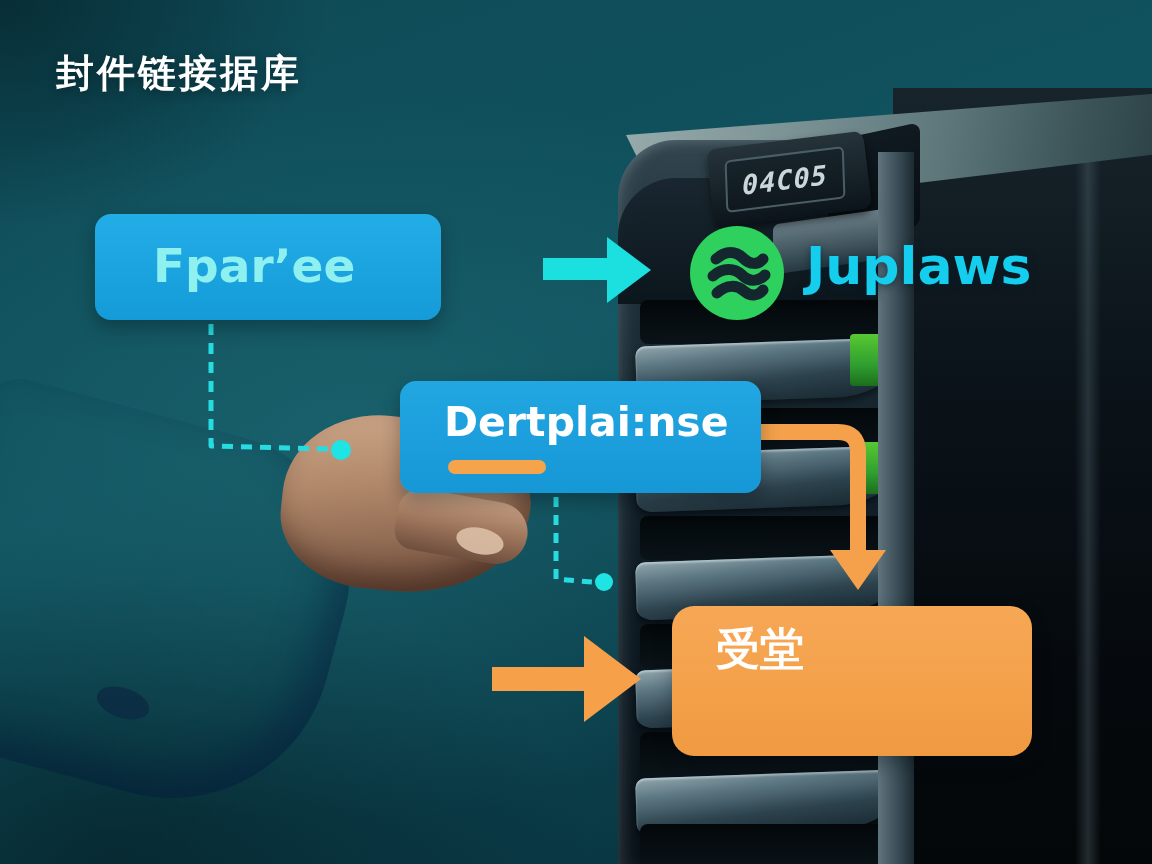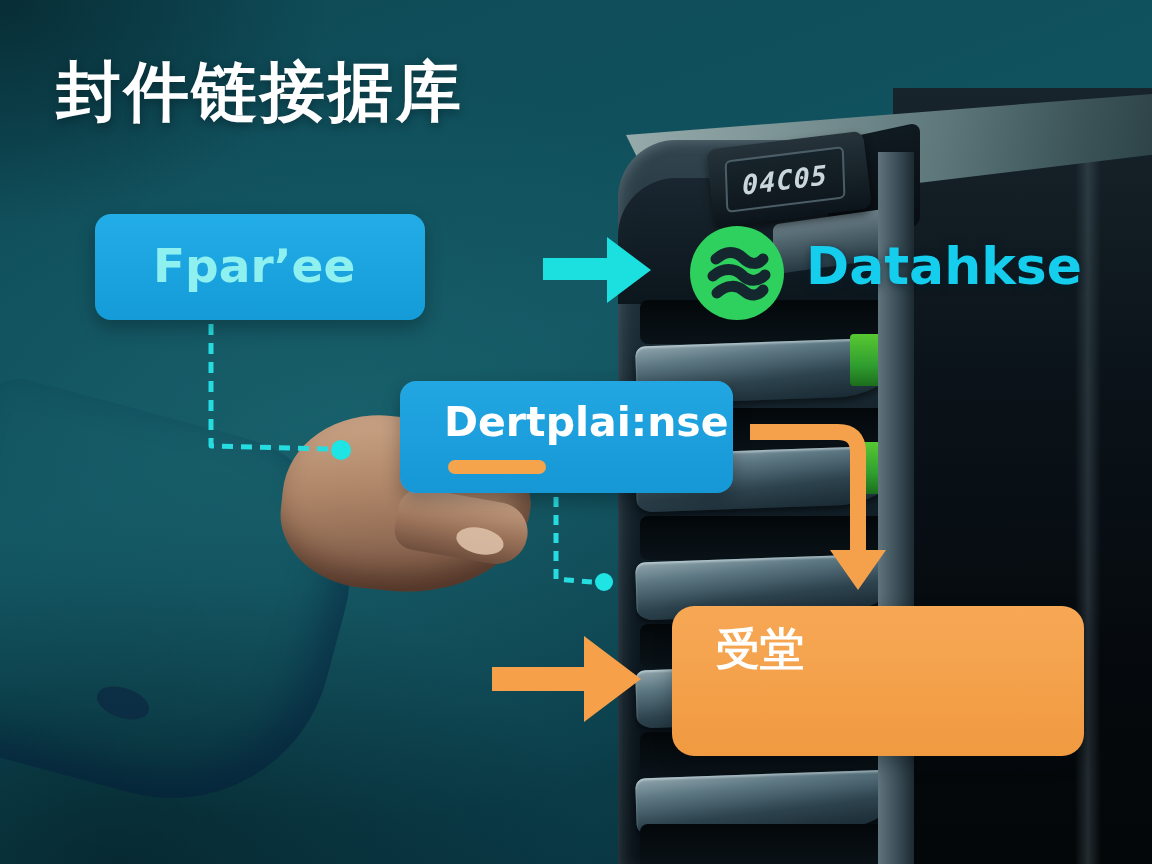--- a/index.html
+++ b/index.html
@@ -76,34 +76,34 @@
     border-radius:50%;transform:rotate(12deg);opacity:.9;}
 
   
   .jsp{left:114px;top:534px;font-size:238px;font-weight:800;color:#ffffff;
     line-height:1;letter-spacing:-8px;text-shadow:0 4px 16px rgba(0,20,26,.35);}
 
   
   svg.overlay{left:0;top:0;width:1152px;height:864px;pointer-events:none;}
 
   
-  .title{left:56px;top:48px;font-size:65px;font-weight:800;color:#ffffff;
+  .title{left:56px;top:48px;font-size:38px;font-weight:800;color:#ffffff;
     letter-spacing:3px;text-shadow:0 3px 10px rgba(0,18,24,.45);}
 
   
   .box{border-radius:16px;box-shadow:0 8px 18px rgba(0,10,15,.3);}
   .box-source{left:95px;top:214px;width:330px;height:106px;
-    background:linear-gradient(180deg,#23ade7 0%,#149bd8 100%);}
+    background:linear-gradient(180deg,#23ade7 0%,#149bd8 100%);padding-left:16px;}
   .box-source .lbl{position:absolute;left:58px;top:24px;font-size:47px;font-weight:800;color:#8ff0f0;}
   .box-middle{left:400px;top:381px;width:333px;height:112px;
-    background:linear-gradient(180deg,#22a7e2 0%,#1697d6 100%);}
+    background:linear-gradient(180deg,#22a7e2 0%,#1697d6 100%);padding-left:28px;}
   .box-middle .lbl{position:absolute;left:44px;top:17px;font-size:41px;font-weight:800;color:#ffffff;}
   .box-middle .bar{position:absolute;left:48px;top:79px;width:98px;height:14px;
     border-radius:8px;background:#f6a44c;}
-  .box-result{left:672px;top:606px;width:412px;height:150px;border-radius:22px;
+  .box-result{left:672px;top:606px;width:360px;height:150px;border-radius:22px;
     background:linear-gradient(180deg,#f7a855 0%,#f09a41 100%);}
   .box-result .l1{position:absolute;left:44px;top:14px;font-size:44px;font-weight:800;color:#ffffff;}
   .box-result .l2{position:absolute;left:42px;top:72px;font-size:47px;font-weight:800;color:#ffffff;}
 
   
   .db-icon{left:690px;top:226px;width:94px;height:94px;}
   .db-label{left:806px;top:236px;font-size:52px;font-weight:800;color:#15cdec;
     text-shadow:0 2px 8px rgba(0,30,45,.6);}
 </style>
 </head>
@@ -180,21 +180,21 @@
   <div class="abs box box-source">
     <span class="lbl">Fparʼee</span>
   </div>
 
   <svg class="abs db-icon" viewBox="0 0 94 94">
     <circle cx="47" cy="47" r="47" fill="#2ed05e"></circle>
     <path d="M26,33 C36,24 46,25 53,32 C60,39 68,39 73,33" fill="none" stroke="#14262e" stroke-width="11" stroke-linecap="round"></path>
     <path d="M23,50 C33,41 45,42 52,49 C59,56 68,56 75,49" fill="none" stroke="#14262e" stroke-width="11" stroke-linecap="round"></path>
     <path d="M27,67 C37,58 47,59 54,65 C61,71 68,70 73,64" fill="none" stroke="#14262e" stroke-width="11" stroke-linecap="round"></path>
   </svg>
-  <div class="abs db-label">Datahkse</div>
+  <div class="abs db-label">Juplaws</div>
 
   <div class="abs box box-middle">
     <span class="lbl">Dertplai:nse</span>
     <span class="bar"></span>
   </div>
 
   <div class="abs box box-result">
     <span class="l1">受堂</span>
   </div>
 

